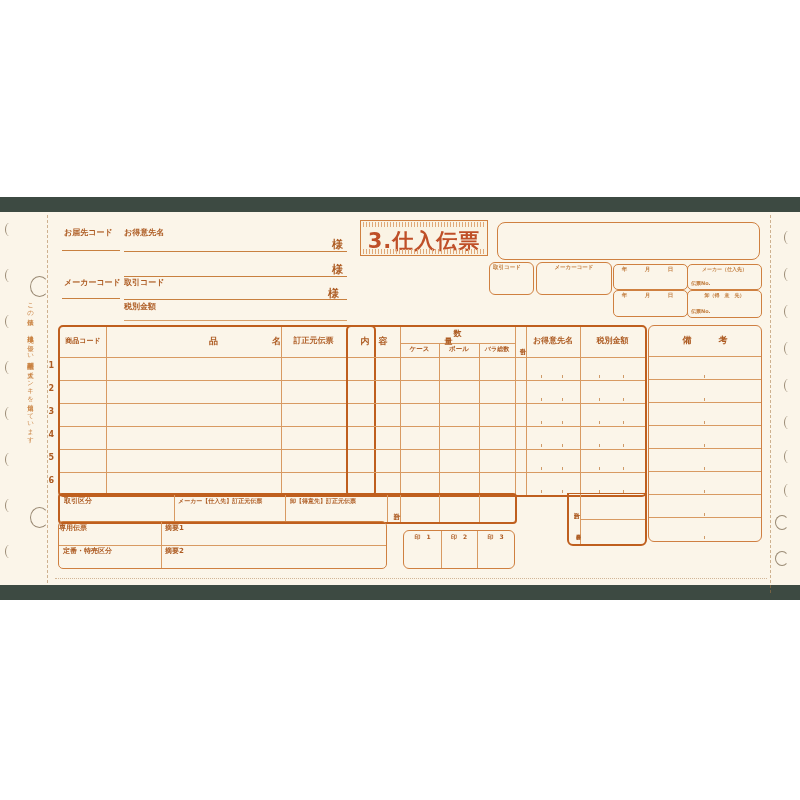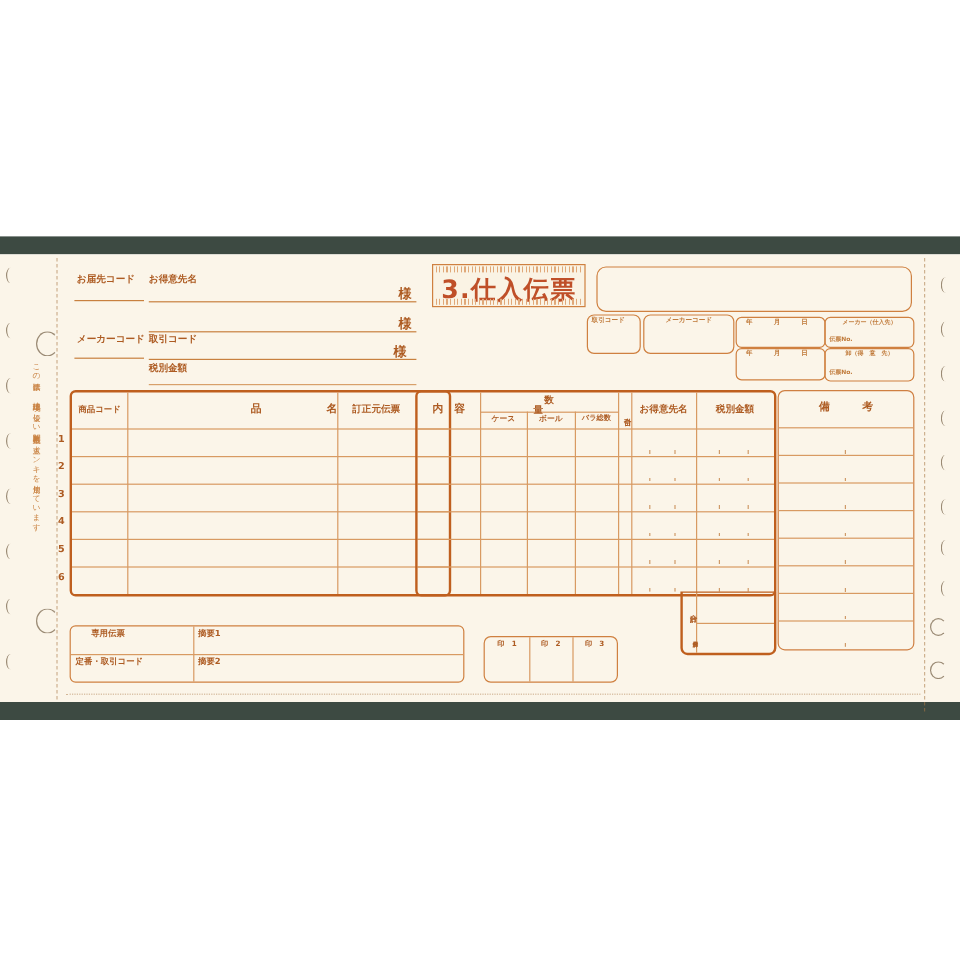--- a/index.html
+++ b/index.html
@@ -172,34 +172,46 @@
       <i class="hl" style="top:76px;"></i>
     <i class="hl" style="top:99px;"></i>
       <i class="hl" style="top:122px;"></i>
       <i class="hl" style="top:145px;"></i>
     <i class="hl" style="top:168px;"></i>
       <i class="hl" style="top:191px;"></i>
     <span class="cellhead" style="left:0;width:112px;top:10px;font-size:9px;">備　　　考</span>
   </div>
   <div class="ticks1" style="left:648px;top:355px;width:112px;height:184px;"></div>
 
+  <div class="box thick" style="left:58px;top:493px;width:455px;height:27px;border-radius:4px;">
+    <i class="vl" style="left:114px;"></i>
+      <i class="vl" style="left:225px;"></i>
+      <i class="vl" style="left:327px;"></i>
+    <i class="vl" style="left:340px;"></i>
+      <i class="vl" style="left:379px;"></i>
+      <i class="vl" style="left:419px;"></i>
+    <span class="tinylbl" style="left:4px;top:3px;font-size:7px;font-weight:bold;color:#ad5b22;">取引区分</span>
+    <span class="tinylbl" style="left:118px;top:3px;font-size:6px;font-weight:bold;color:#ad5b22;">メーカー【仕入先】訂正元伝票</span>
+    <span class="tinylbl" style="left:230px;top:3px;font-size:6px;font-weight:bold;color:#ad5b22;">卸【得意先】訂正元伝票</span>
+    <span class="cellhead vtext" style="left:327px;width:13px;top:2px;height:22px;font-size:6.5px;">合計</span>
+  </div>
 
   <div class="box thick" style="left:567px;top:493px;width:76px;height:50px;border-top-width:1px;border-radius:0 0 6px 6px;">
     <i class="vl" style="left:11px;"></i>
     <i class="hl" style="top:25px;left:11px;"></i>
     <span class="cellhead vtext" style="left:0;width:11px;top:2px;height:21px;font-size:6px;">合計</span>
     <span class="cellhead vtext" style="left:0;width:11px;top:26px;height:22px;font-size:4.5px;">伝票合計</span>
   </div>
 
   <div class="box" style="left:58px;top:521px;width:327px;height:46px;border-radius:5px;">
     <i class="vl" style="left:102px;"></i>
     <i class="hl" style="top:23px;"></i>
-    <span class="tinylbl" style="left:17px;top:3px;font-size:7px;font-weight:bold;color:#ad5b22;">専用伝票</span>
+    <span class="tinylbl" style="left:0;top:3px;font-size:7px;font-weight:bold;color:#ad5b22;">専用伝票</span>
     <span class="tinylbl" style="left:106px;top:3px;font-size:7px;font-weight:bold;color:#ad5b22;">摘要1</span>
-    <span class="tinylbl" style="left:4px;top:26px;font-size:7px;font-weight:bold;color:#ad5b22;">定番・取引コード</span>
+    <span class="tinylbl" style="left:4px;top:26px;font-size:7px;font-weight:bold;color:#ad5b22;">定番・特売区分</span>
     <span class="tinylbl" style="left:106px;top:26px;font-size:7px;font-weight:bold;color:#ad5b22;">摘要2</span>
   </div>
 
   <div class="box" style="left:403px;top:530px;width:110px;height:37px;border-radius:6px;">
     <i class="vl" style="left:37px;"></i>
       <i class="vl" style="left:73px;"></i>
     <span class="cellhead" style="left:0;width:37px;top:3px;font-size:6px;">印　1</span>
     <span class="cellhead" style="left:37px;width:36px;top:3px;font-size:6px;">印　2</span>
     <span class="cellhead" style="left:73px;width:37px;top:3px;font-size:6px;">印　3</span>
   </div>

